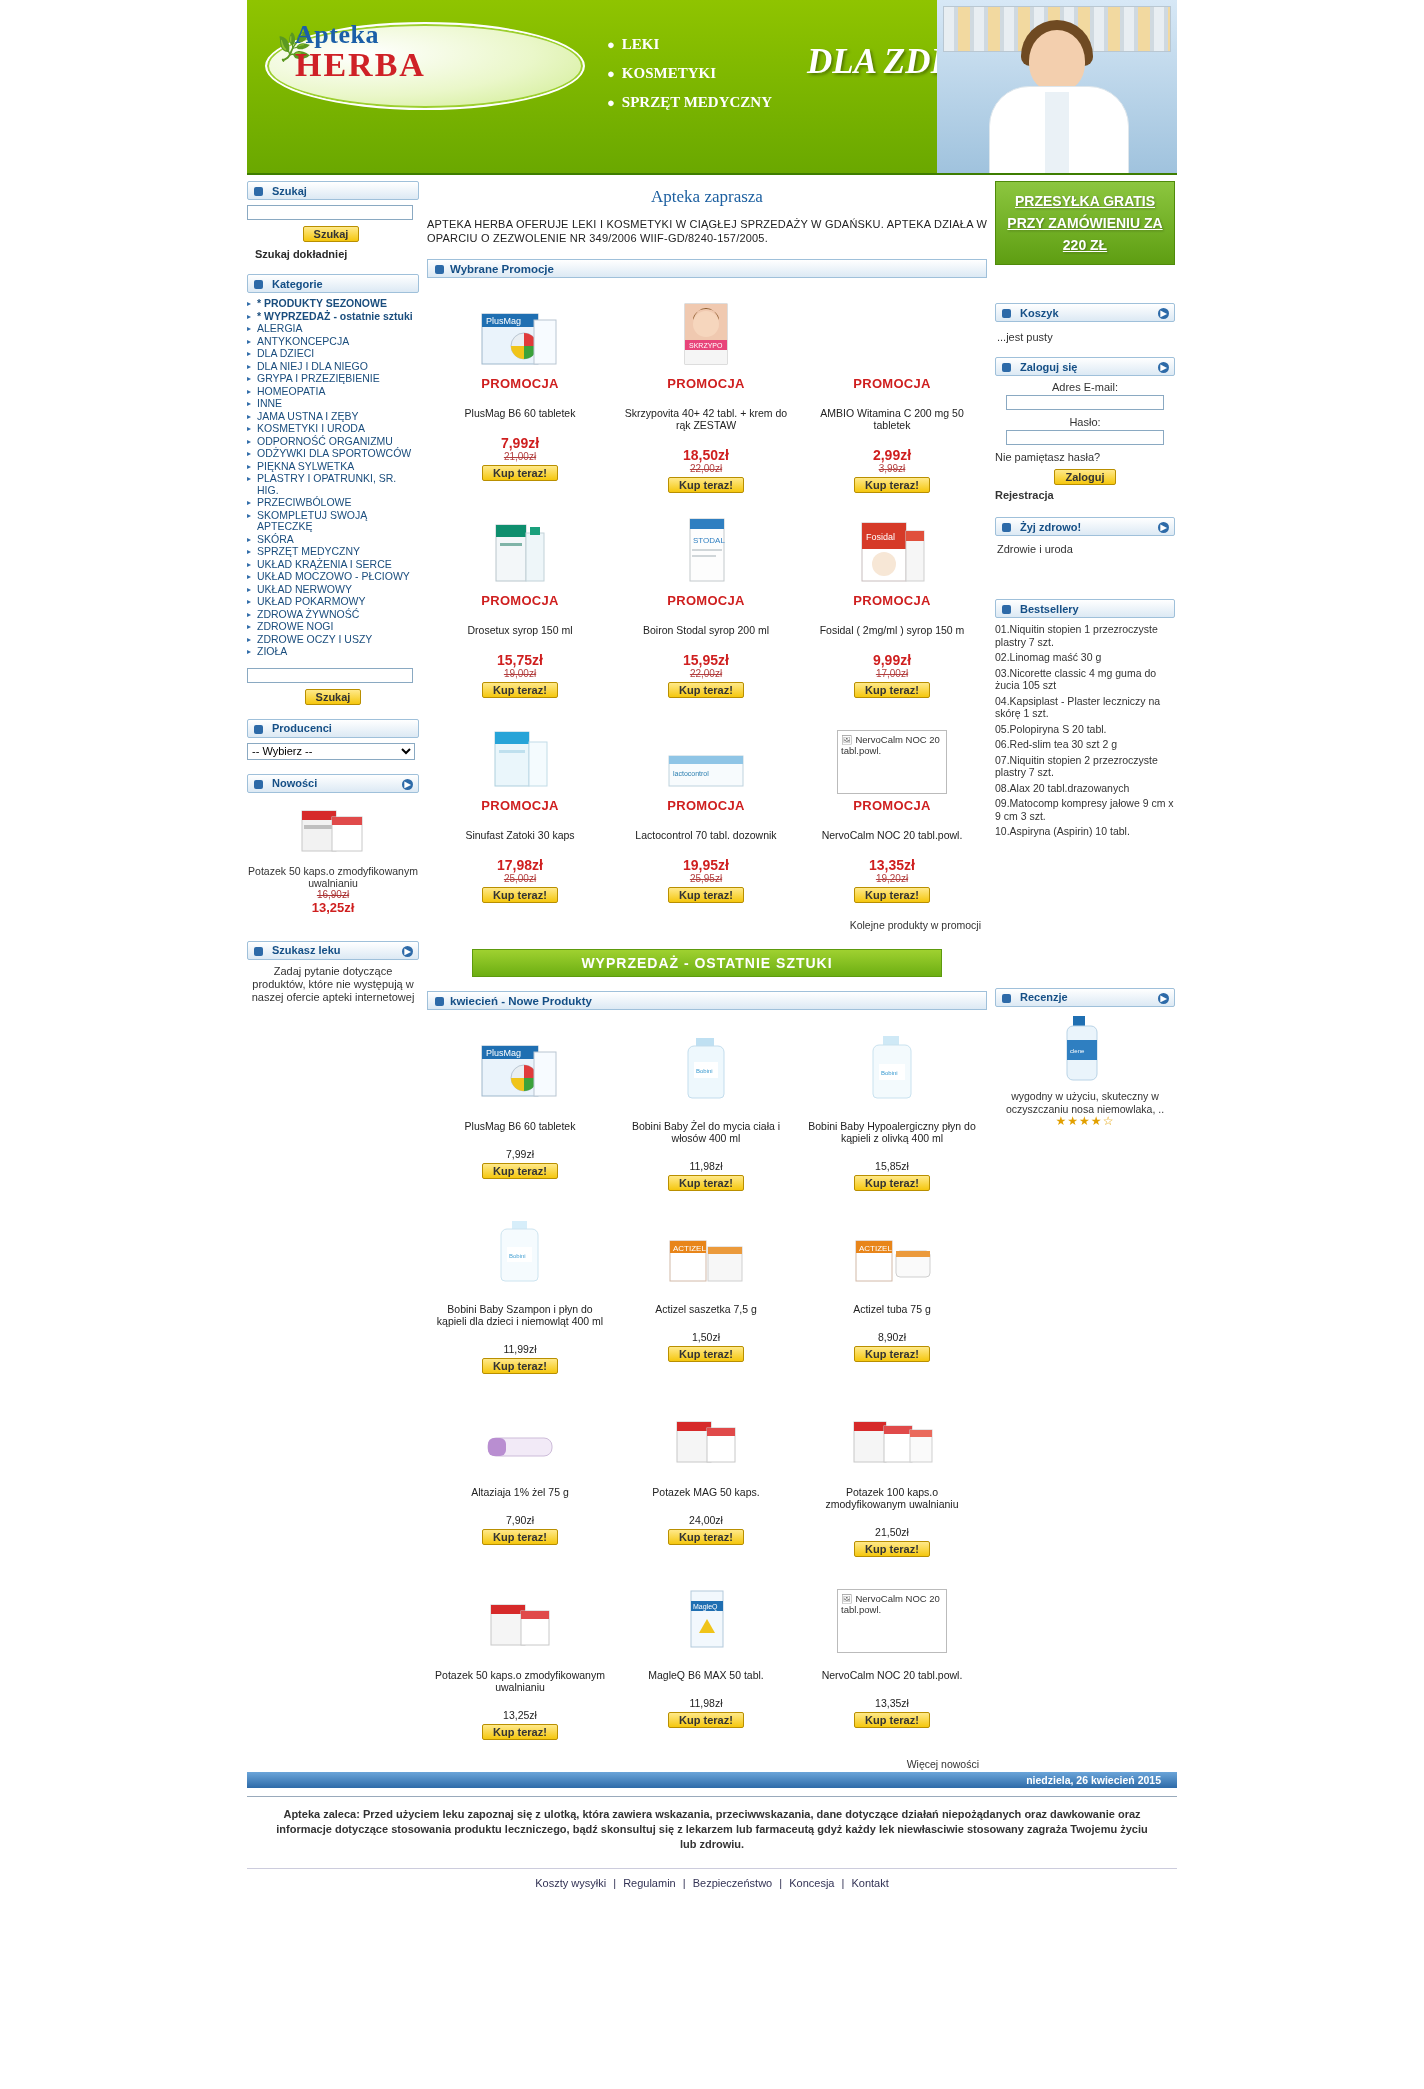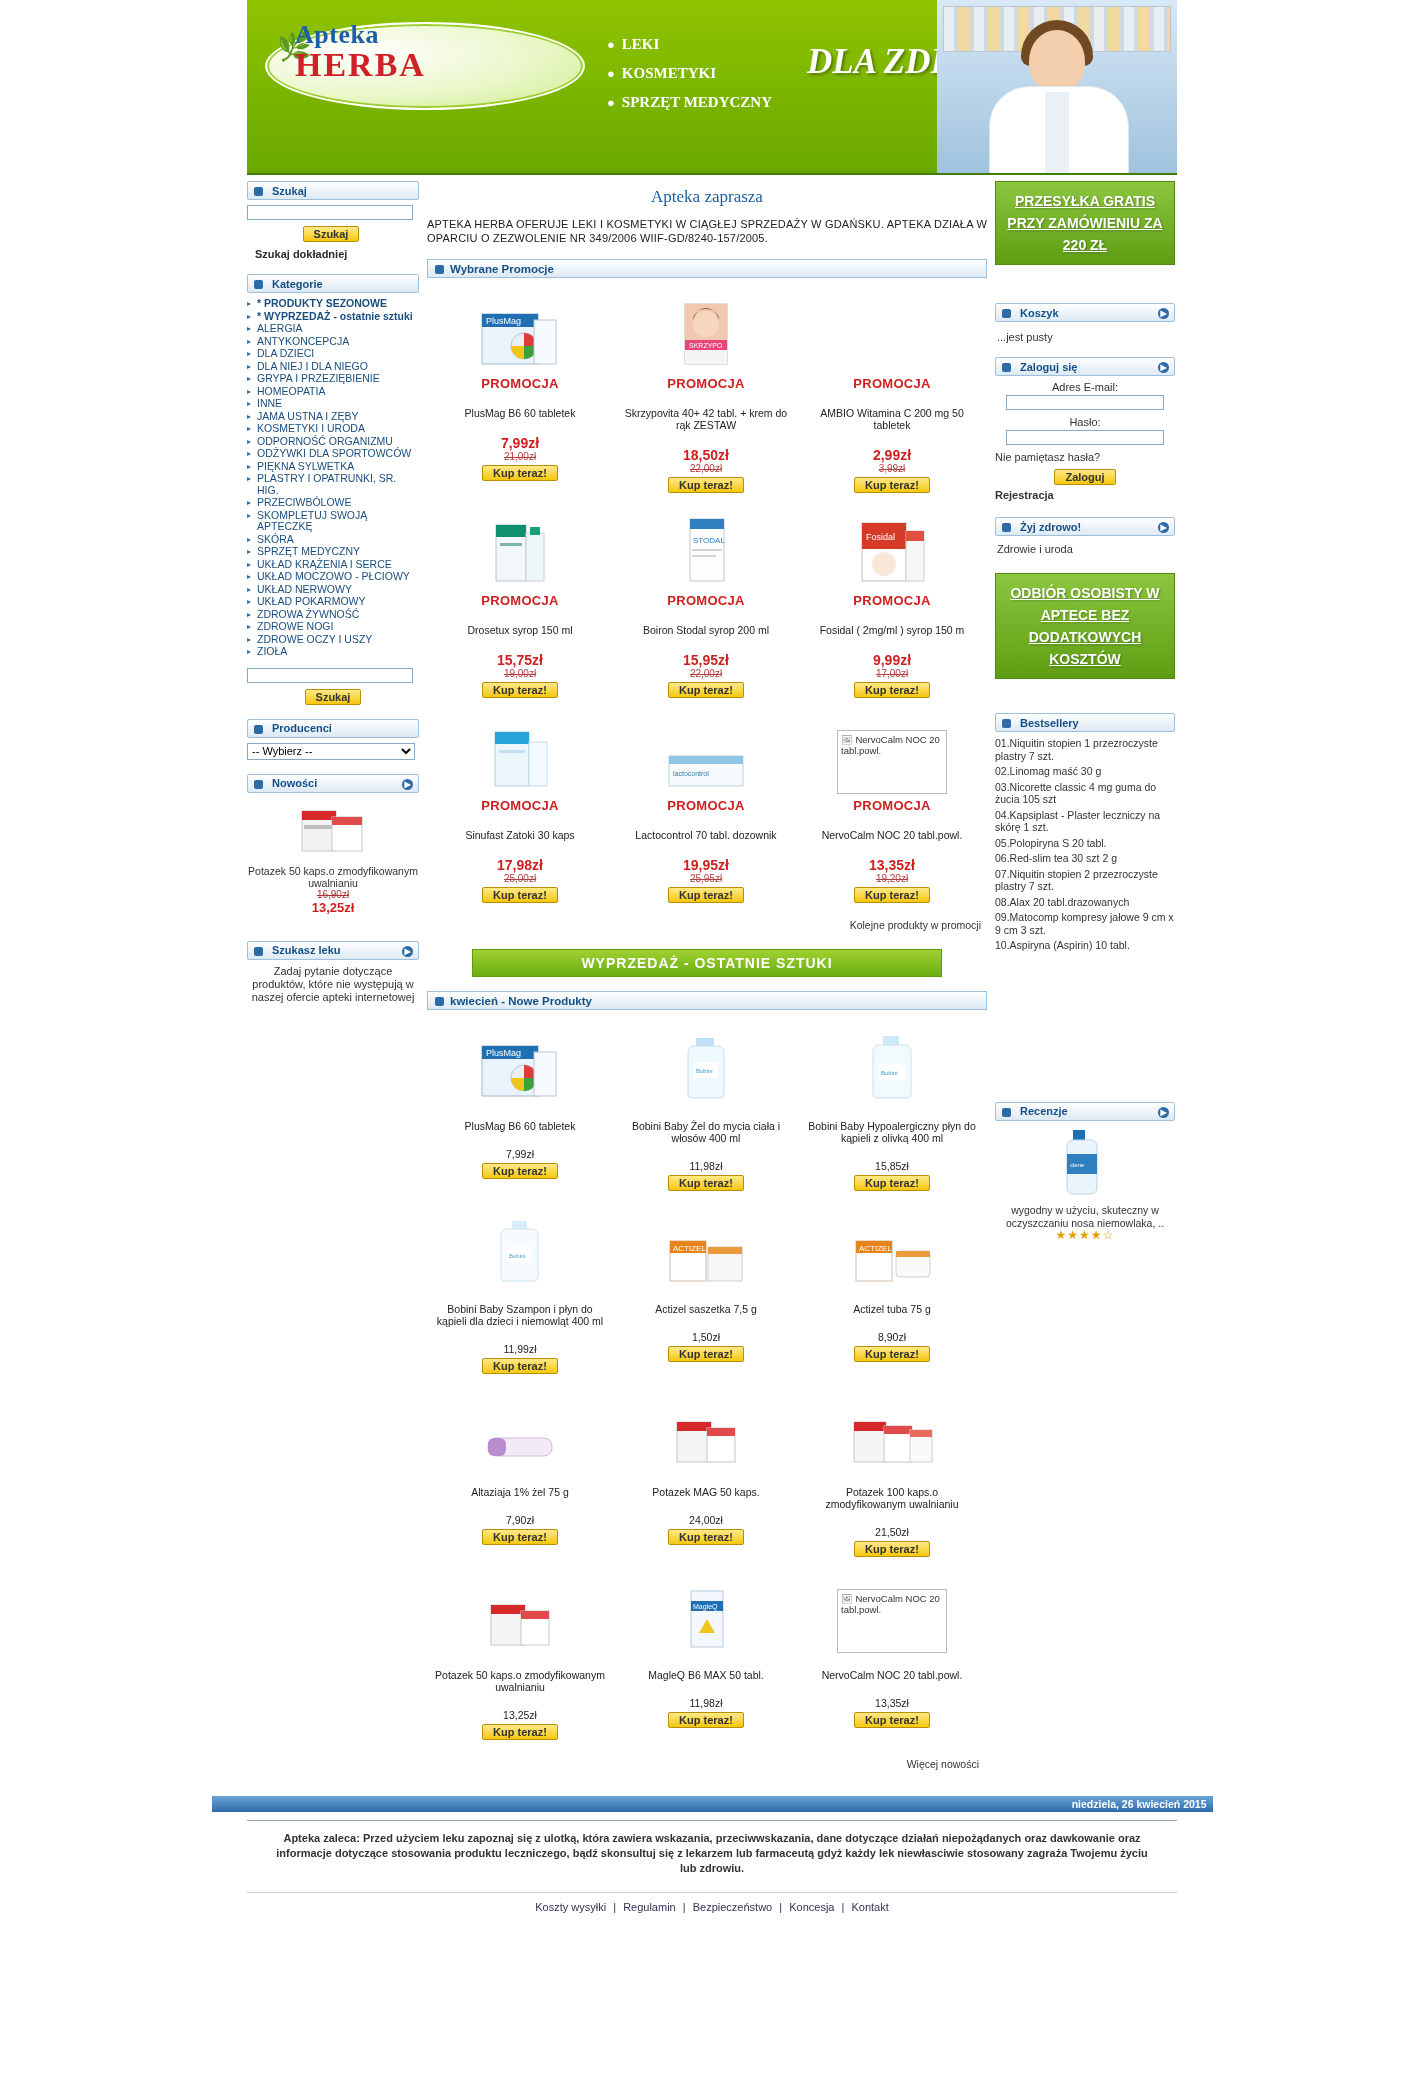--- a/index.html
+++ b/index.html
@@ -127,21 +127,21 @@
   .login-row { text-align:center; font-size:11px; color:#333; }
   .login-row input { width:158px; height:15px; border:1px solid #8aa9c2; margin:2px 0 6px; }
   .login-links { text-align:left; font-size:11px; }
   .zyj { font-size:11px; color:#333; padding:2px 2px 10px; }
   .best { font-size:10.5px; color:#333; line-height:12.5px; }
   .best div { margin-bottom:3px; }
   .rec { font-size:10.5px; color:#333; line-height:12.5px; text-align:center; }
   .stars { color:#e2a000; letter-spacing:1px; font-size:12px; }
 
   
-  .dateband { width:1001px; margin:26px auto 0; height:16px; background:linear-gradient(180deg,#6ba5d9,#2d6aa8); color:#fff; font-size:10.5px; font-weight:bold; text-align:right; padding-right:6px; line-height:16px; }
+  .dateband { width:930px; margin:2px auto 0; height:16px; background:linear-gradient(180deg,#6ba5d9,#2d6aa8); color:#fff; font-size:10.5px; font-weight:bold; text-align:right; padding-right:16px; line-height:16px; }
   .footline { width:930px; margin:8px auto 0; border-top:1px solid #9ab; }
   .disclaimer { width:880px; margin:10px auto 0; text-align:center; font-size:11px; font-weight:bold; color:#333; line-height:15px; }
   .footnav { width:930px; margin:16px auto 10px; text-align:center; font-size:11px; color:#335; border-top:1px solid #ccd; padding-top:8px; }
   .footnav span { margin:0 4px; }
   .footnav a { color:#335; text-decoration:none; }
   .thumbbox { width:110px; height:64px; border:1px solid #bbb; background:#fff; font-size:9.5px; color:#333; text-align:left; padding:3px; }
   .thumbbox::before { content:"\1F5BC"; font-size:9px; margin-right:3px; color:#666; }
 </style>
 </head>
 <body>
@@ -672,21 +672,20 @@
         <div class="login-links" style="font-weight:bold;">Rejestracja</div>
       </div>
 
       <div class="boxhead left-ico" style="margin-top:16px;">
         <span class="dot"></span>
         <span>Żyj zdrowo!</span>
         <span class="arrow">▶</span>
       </div>
       <div class="zyj">Zdrowie i uroda</div>
 
-      <div class="promo-green" style="margin-top:8px;">ODBIÓR OSOBISTY W APTECE BEZ DODATKOWYCH KOSZTÓW</div>
 
       <div class="boxhead left-ico" style="margin-top:34px;">
         <span class="dot"></span>
         <span>Bestsellery</span>
       </div>
       <div class="best">
         <div>01.Niquitin stopien 1 przezroczyste plastry 7 szt.</div>
         <div>02.Linomag maść 30 g</div>
         <div>03.Nicorette classic 4 mg guma do żucia 105 szt</div>
         <div>04.Kapsiplast - Plaster leczniczy na skórę 1 szt.</div>

